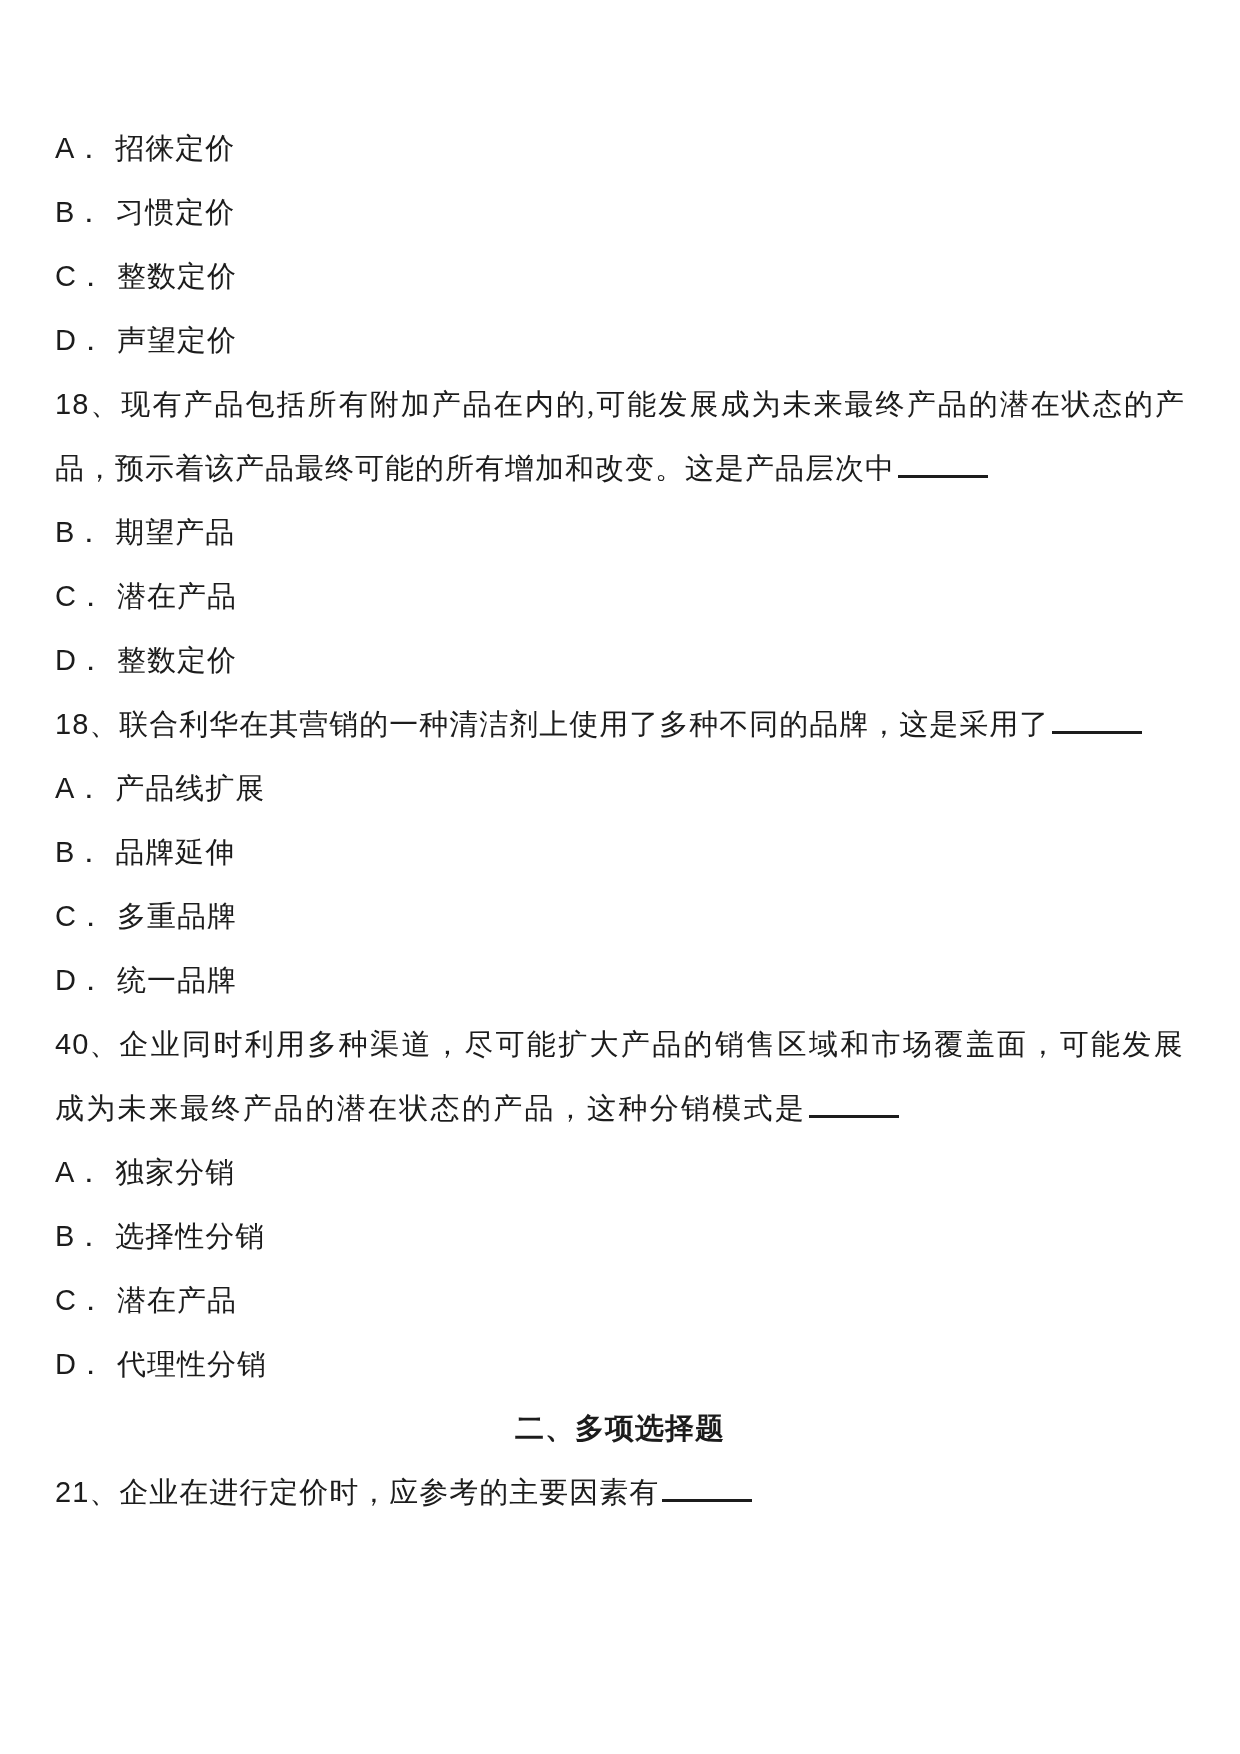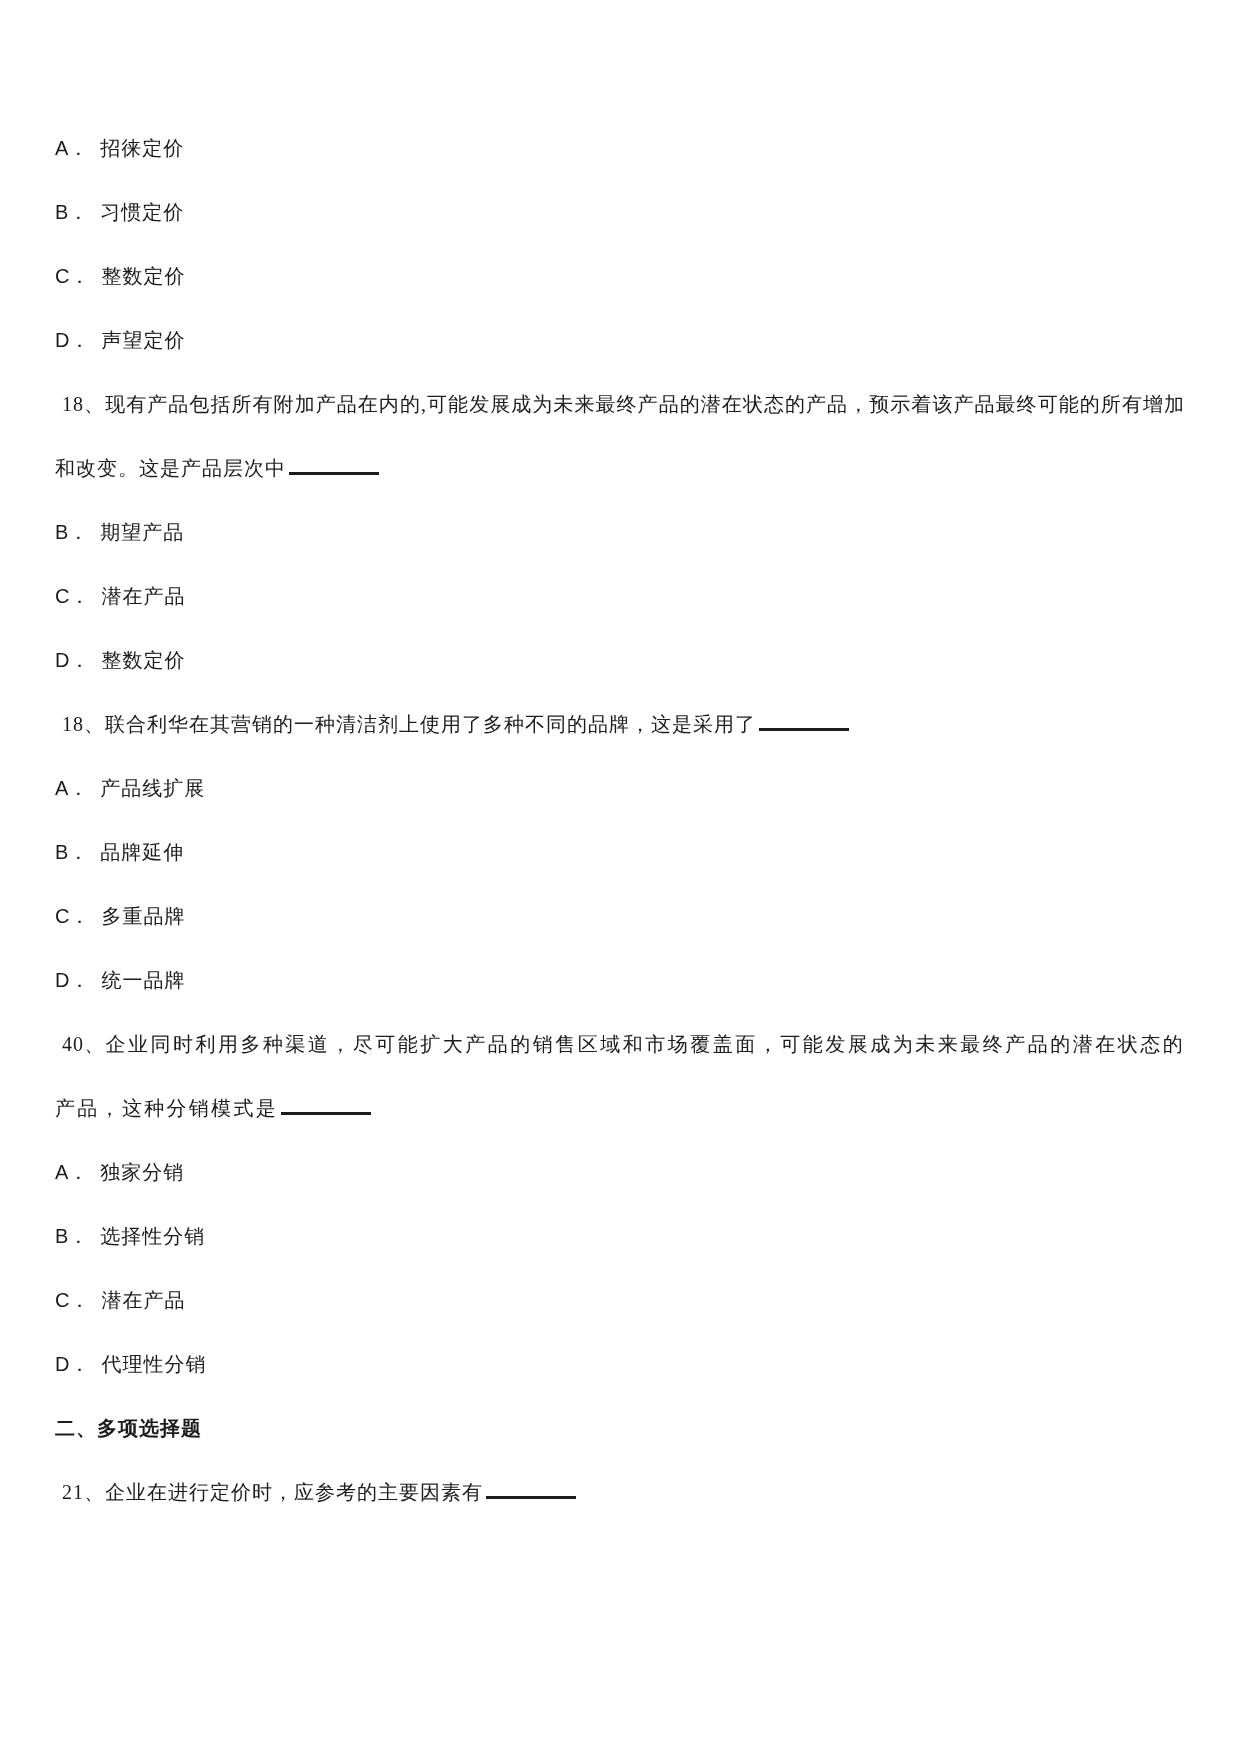--- a/index.html
+++ b/index.html
@@ -12,45 +12,45 @@
     height: 1754px;
     overflow: hidden;
     font-family: "Liberation Serif", serif;
     color: #1c1c1c;
   }
   .page {
     box-sizing: border-box;
     width: 1240px;
     height: 1754px;
     padding: 116px 55px 0 55px;
-    font-size: 20px;
+    font-size: 29px;
     letter-spacing: 1px;
   }
   .line {
     line-height: 64px;
     text-align: left;
   }
   .question {
     text-align: justify;
   }
   .q-wide {
     letter-spacing: 2.3px;
   }
   .qnum {
-    font-family: Liberation Serif, serif;
+    font-family: Liberation Sans, sans-serif;
     letter-spacing: 1px;
-    margin-left: 7px;
   }
   .opt-label {
     font-family: "Liberation Sans", sans-serif;
     letter-spacing: 0;
     margin-right: 12px;
   }
   .heading {
     font-weight: bold;
+    text-align: center;
   }
   .blank {
     display: inline-block;
     width: 90px;
     border-bottom: 3px solid #1c1c1c;
     margin-left: 3px;
   }
 </style>
 </head>
 <body>

